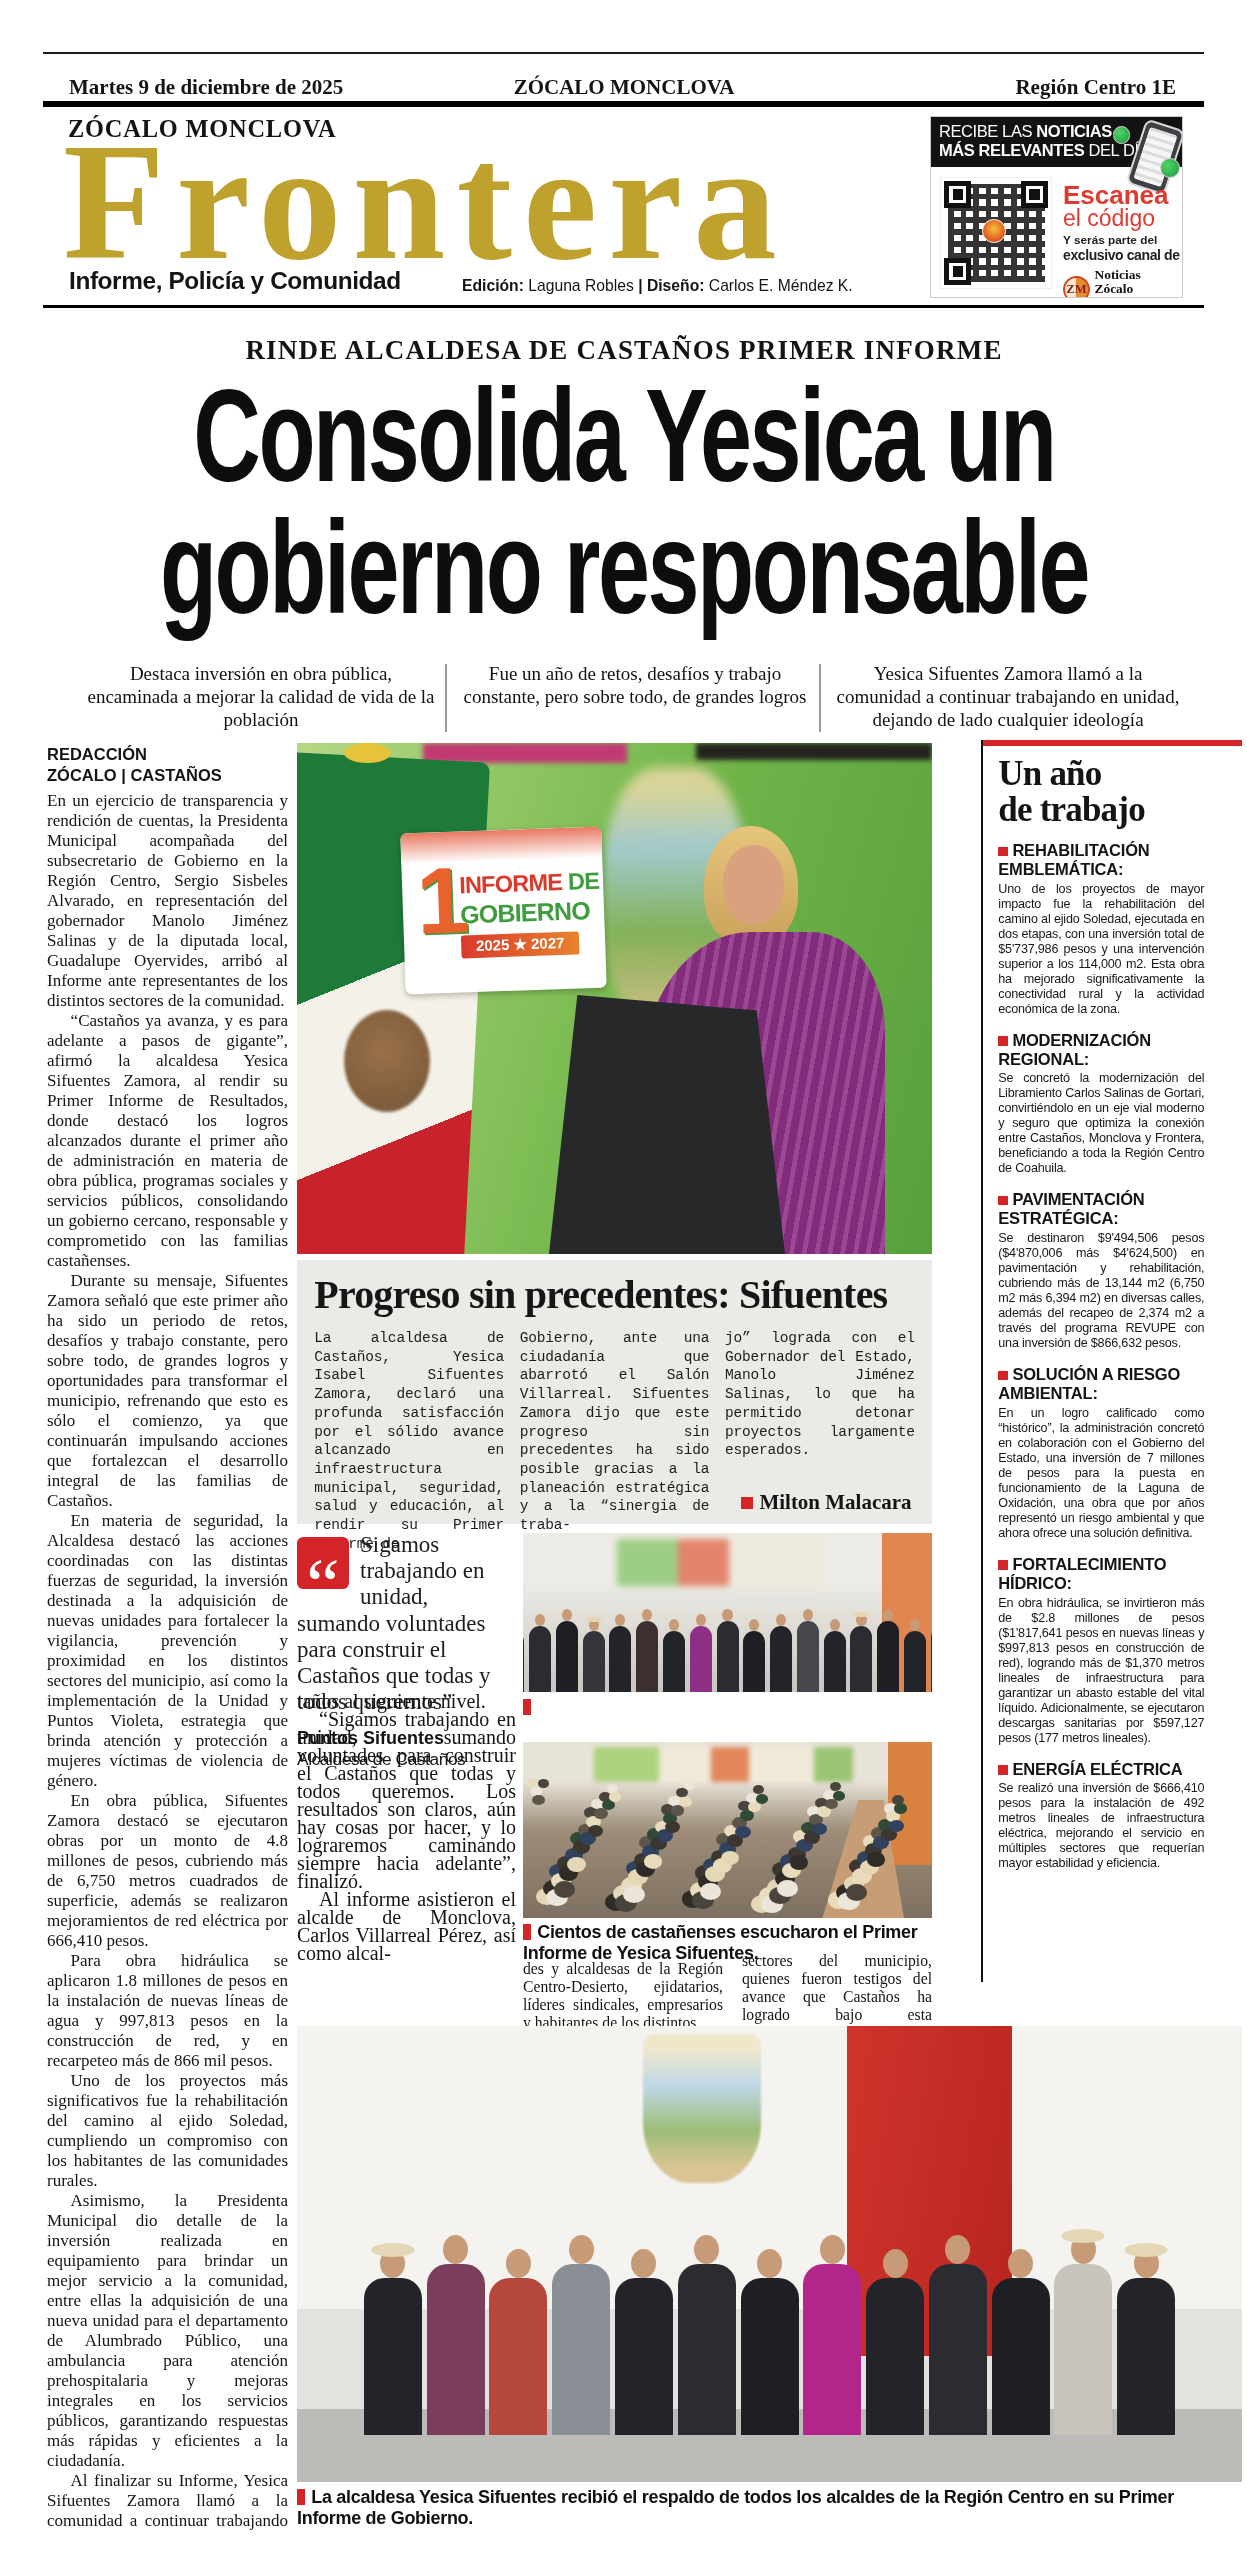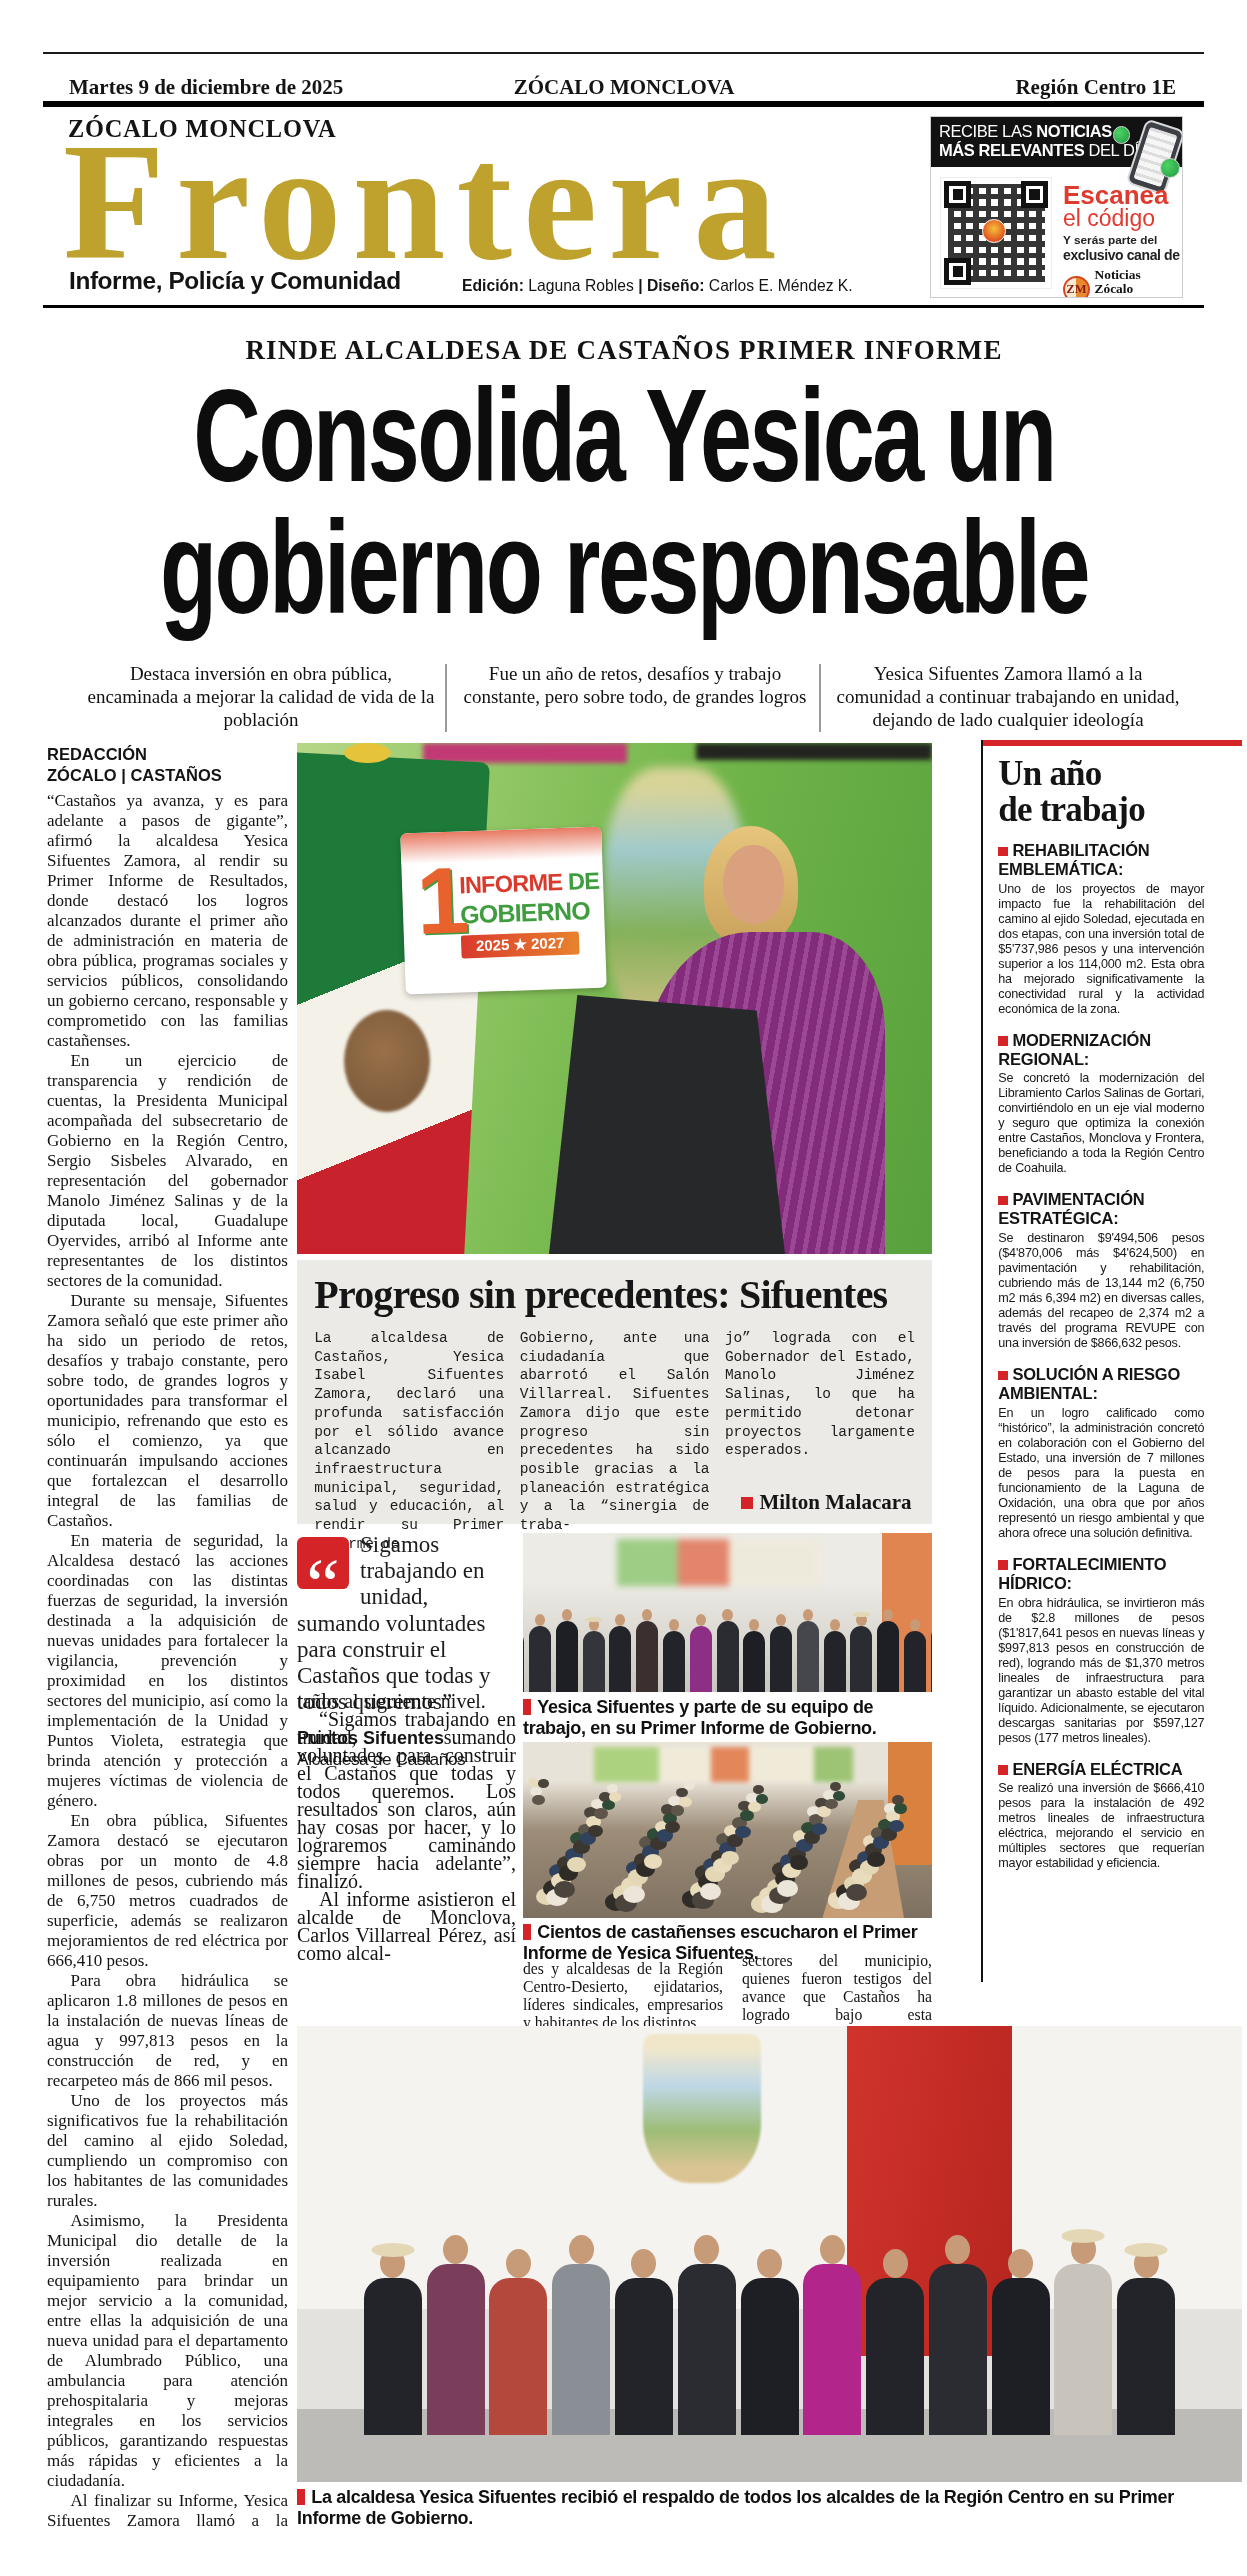--- a/index.html
+++ b/index.html
@@ -256,22 +256,22 @@
   <div class="abs deck-div" style="left:445px;"></div>
   <div class="abs deck deck-d2">Fue un año de retos, desafíos y trabajo constante, pero sobre todo, de grandes logros</div>
   <div class="abs deck-div" style="left:819px;"></div>
   <div class="abs deck deck-d3">Yesica Sifuentes Zamora llamó a la comunidad a continuar trabajando en unidad, dejando de lado cualquier ideología</div>
 
   <div class="abs byline">
     <div>REDACCIÓN</div>
     <div>ZÓCALO | CASTAÑOS</div>
   </div>
   <div class="abs story-body">
+    <p>En un ejercicio de transparencia y rendición de cuentas, la Presidenta Municipal acompañada del subsecretario de Gobierno en la Región Centro, Sergio Sisbeles Alvarado, en representación del gobernador Manolo Jiménez Salinas y de la diputada local, Guadalupe Oyervides, arribó al Informe ante representantes de los distintos sectores de la comunidad.</p>
     <p>“Castaños ya avanza, y es para adelante a pasos de gigante”, afirmó la alcaldesa Yesica Sifuentes Zamora, al rendir su Primer Informe de Resultados, donde destacó los logros alcanzados durante el primer año de administración en materia de obra pública, programas sociales y servicios públicos, consolidando un gobierno cercano, responsable y comprometido con las familias castañenses.</p>
-    <p>En un ejercicio de transparencia y rendición de cuentas, la Presidenta Municipal acompañada del subsecretario de Gobierno en la Región Centro, Sergio Sisbeles Alvarado, en representación del gobernador Manolo Jiménez Salinas y de la diputada local, Guadalupe Oyervides, arribó al Informe ante representantes de los distintos sectores de la comunidad.</p>
     <p>Durante su mensaje, Sifuentes Zamora señaló que este primer año ha sido un periodo de retos, desafíos y trabajo constante, pero sobre todo, de grandes logros y oportunidades para transformar el municipio, refrenando que esto es sólo el comienzo, ya que continuarán impulsando acciones que fortalezcan el desarrollo integral de las familias de Castaños.</p>
     <p>En materia de seguridad, la Alcaldesa destacó las acciones coordinadas con las distintas fuerzas de seguridad, la inversión destinada a la adquisición de nuevas unidades para fortalecer la vigilancia, prevención y proximidad en los distintos sectores del municipio, así como la implementación de la Unidad y Puntos Violeta, estrategia que brinda atención y protección a mujeres víctimas de violencia de género.</p>
     <p>En obra pública, Sifuentes Zamora destacó se ejecutaron obras por un monto de 4.8 millones de pesos, cubriendo más de 6,750 metros cuadrados de superficie, además se realizaron mejoramientos de red eléctrica por 666,410 pesos.</p>
     <p>Para obra hidráulica se aplicaron 1.8 millones de pesos en la instalación de nuevas líneas de agua y 997,813 pesos en la construcción de red, y en recarpeteo más de 866 mil pesos.</p>
     <p>Uno de los proyectos más significativos fue la rehabilitación del camino al ejido Soledad, cumpliendo un compromiso con los habitantes de las comunidades rurales.</p>
     <p>Asimismo, la Presidenta Municipal dio detalle de la inversión realizada en equipamiento para brindar un mejor servicio a la comunidad, entre ellas la adquisición de una nueva unidad para el departamento de Alumbrado Público, una ambulancia para atención prehospitalaria y mejoras integrales en los servicios públicos, garantizando respuestas más rápidas y eficientes a la ciudadanía.</p>
     <p>Al finalizar su Informe, Yesica Sifuentes Zamora llamó a la comunidad a continuar trabajando en unidad, dejando de lado cualquier ideología o diferencia, anteponiendo siempre el interés de llevar a Cas-</p>
   </div>
 
   <div class="photo main-photo">
@@ -389,21 +389,21 @@
         <div class="fig" style="width: 22px;">
           <div class="head" style="width:10.2px;height:11.8px;"></div>
           <div class="torso" style="width:22px;height:61px;background:#23242a;"></div>
         </div>
         <div class="fig" style="width: 22px;">
           <div class="torso" style="width:22px;height:66px;background:#2b2c31;"></div>
         </div>
       </div>
   </div>
   <div class="abs caption cap-team">
-    <span class="tick"></span><span>Yesica Sifuentes y parte de su equipo de trabajo, en su Primer Informe de Gobierno.</span>
+    <span class="tick"></span>
   </div>
 
   <div class="photo crowd-photo">
     <div class="cp-stage"></div>
     <div class="cp-orange"></div>
     <div class="cp-aisle"></div>
     <div id="crowd-dots" style="position:absolute; inset:0;">
         <div style="position: absolute; border-radius: 50%; left: 4.7px; top: 36px; width: 10.7px; height: 8.6px; background: rgb(232, 220, 189);"></div>
         <div style="position: absolute; border-radius: 50%; left: 61px; top: 65px; width: 13.6px; height: 11px; background: rgb(74, 68, 60);"></div>
         <div style="position: absolute; border-radius: 50%; left: 116px; top: 94px; width: 16.5px; height: 13.2px; background: rgb(93, 85, 74);"></div>

